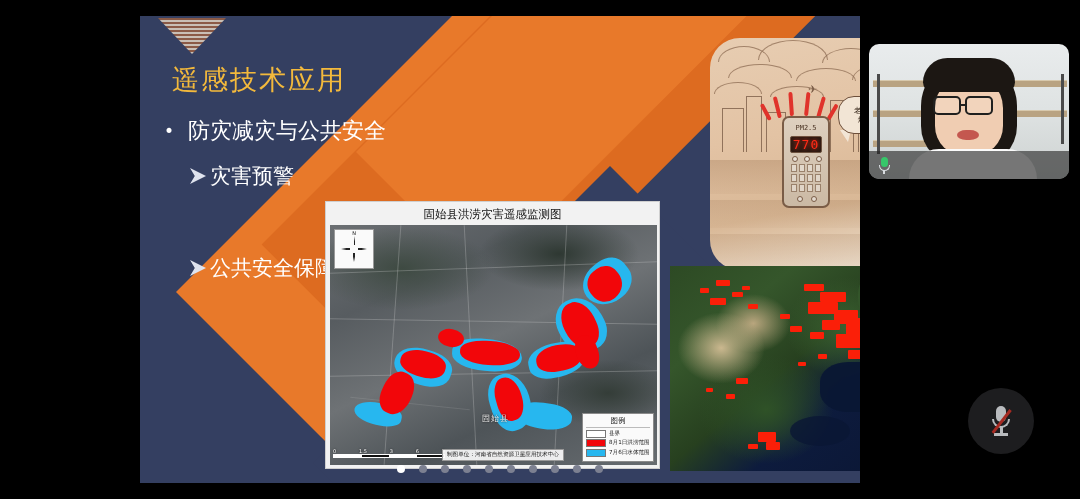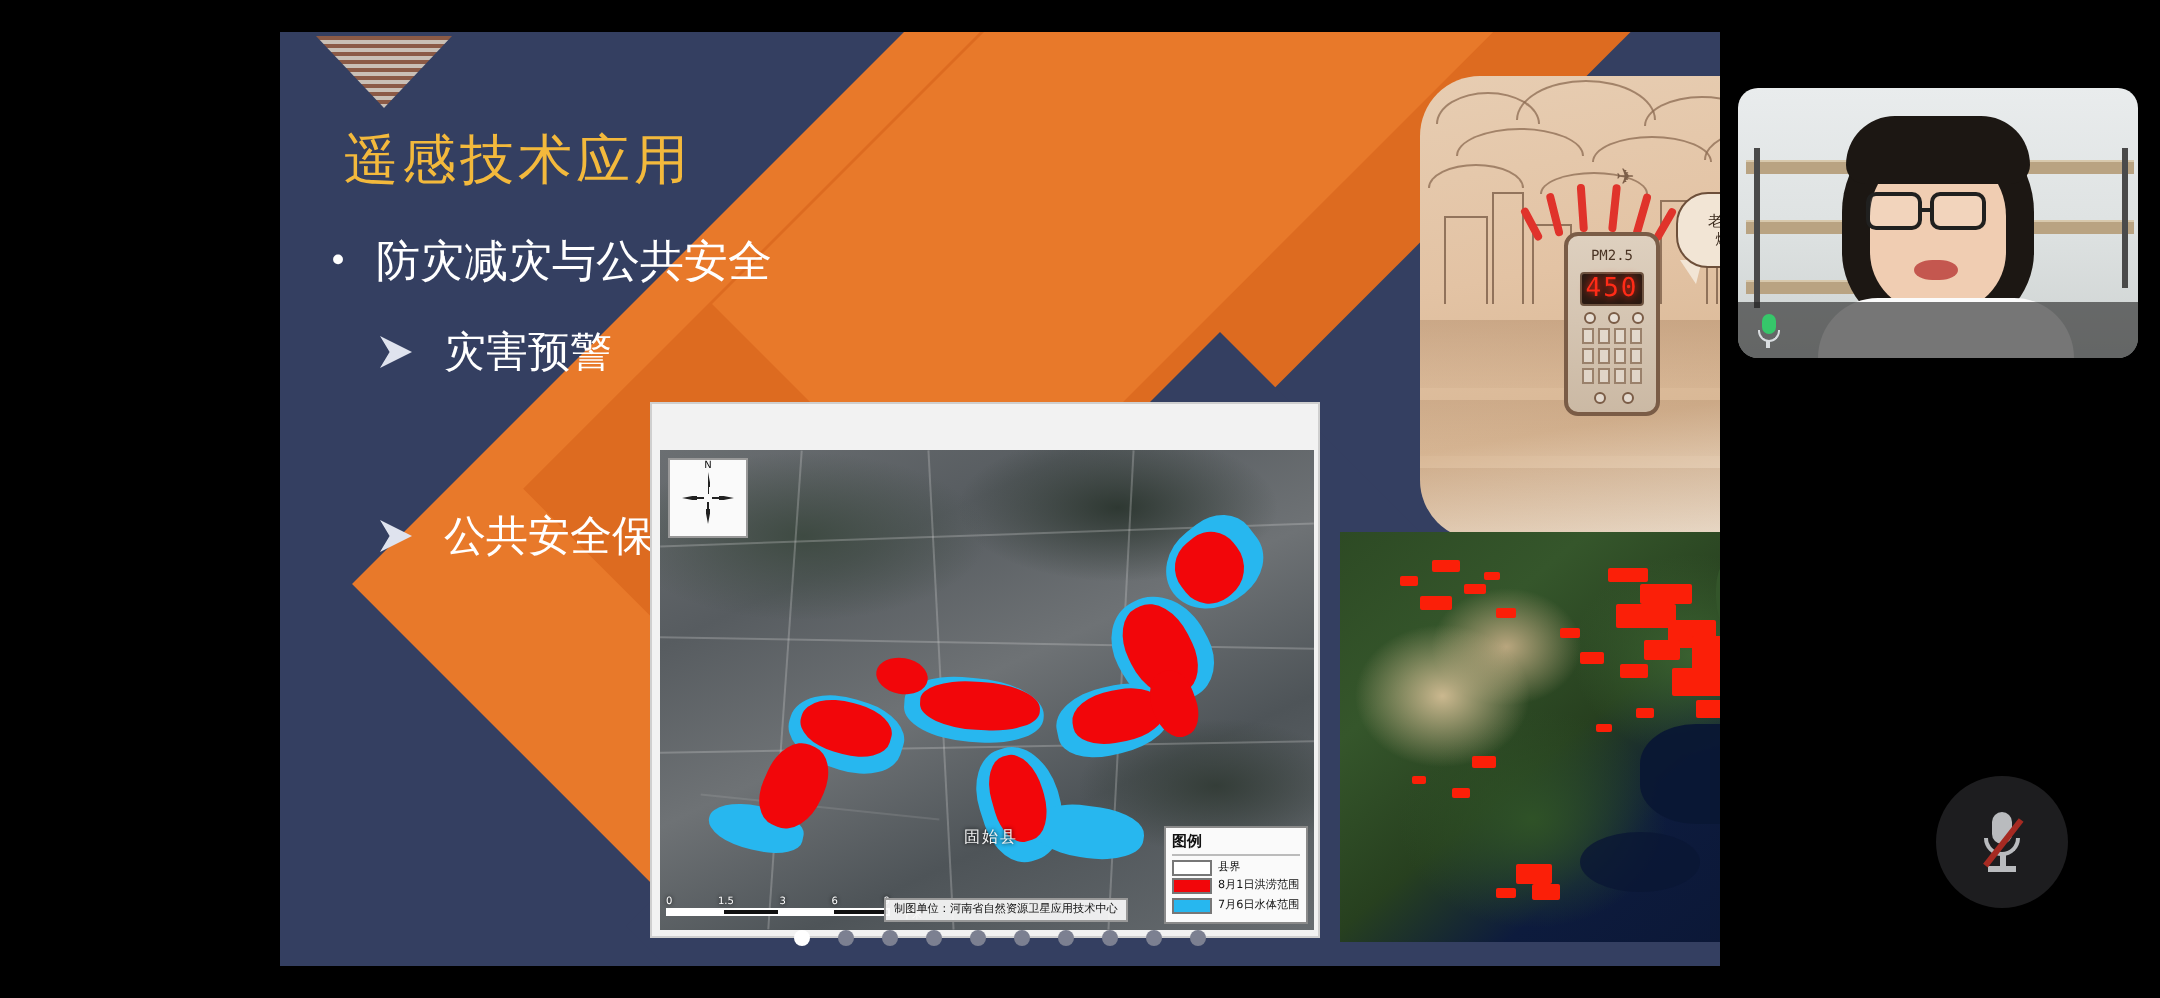--- a/index.html
+++ b/index.html
@@ -56,21 +56,21 @@
   }
   .bullet-l1 {
     position:absolute; left:24px; font-size:22px; color:#ffffff;
     font-family:"DejaVu Sans", sans-serif; z-index:6; white-space:nowrap;
     display:flex; align-items:center; gap:14px;
   }
   .bullet-l1 .dot { font-size:17px; line-height:1; }
   .bullet-l2 {
     position:absolute; left:50px; font-size:21px; color:#ffffff;
     font-family:"DejaVu Sans", sans-serif; z-index:6; white-space:nowrap;
-    display:flex; align-items:center; gap:16px;
+    display:flex; align-items:center; gap:4px;
   }
   .arrow-glyph {
     display:inline-block; width:16px; height:16px;
     clip-path:polygon(0 0, 100% 50%, 0 100%, 30% 50%);
     background:#dfe3ee; flex:none;
   }
   #b1 { top:100px; }
   #b2 { top:146px; }
   #b3 { top:192px; }
   #b4 { top:238px; }
@@ -125,21 +125,21 @@
     position:absolute; left:50%; top:0; transform:translateX(-50%);
     font-size:5px; color:#111; font-family:"DejaVu Sans",sans-serif;
   }
   
   #map-legend {
     position:absolute; right:3px; bottom:3px; width:72px;
     background:#fafafa; border:1px solid #8a8a8a; padding:2px 3px 3px;
     font-family:"DejaVu Sans",sans-serif;
   }
   #map-legend .lg-title {
-    font-size:7.5px; color:#111; font-weight:bold;
+    text-align:center; font-size:7.5px; color:#111; font-weight:normal;
     border-bottom:1px solid #bbb; padding-bottom:1px; margin-bottom:2px;
   }
   #map-legend .lg-row {
     display:flex; align-items:center; gap:3px; margin-bottom:1.5px;
   }
   #map-legend .sw {
     width:20px; height:8px; border:1px solid #777; flex:none;
   }
   #map-legend .lg-text { font-size:5.6px; color:#111; white-space:nowrap; }
   
@@ -404,21 +404,21 @@
 
       <div class="alert-spark" style="left:58px;  top:64px; height:18px; transform:rotate(-28deg);"></div>
       <div class="alert-spark" style="left:68px;  top:58px; height:22px; transform:rotate(-14deg);"></div>
       <div class="alert-spark" style="left:80px;  top:54px; height:24px; transform:rotate(-4deg);"></div>
       <div class="alert-spark" style="left:94px;  top:54px; height:24px; transform:rotate(6deg);"></div>
       <div class="alert-spark" style="left:106px; top:58px; height:22px; transform:rotate(16deg);"></div>
       <div class="alert-spark" style="left:116px; top:64px; height:18px; transform:rotate(30deg);"></div>
 
       <div id="pm-device">
         <div id="pm-label">PM2.5</div>
-        <div id="pm-readout">450</div>
+        <div id="pm-readout">770</div>
         <div class="pm-dot" style="left:8px;  top:38px;"></div>
         <div class="pm-dot" style="left:20px; top:38px;"></div>
         <div class="pm-dot" style="left:32px; top:38px;"></div>
         <div id="pm-keys">
           <div></div>
             <div></div>
             <div></div>
             <div></div>
           <div></div>
             <div></div>
@@ -469,20 +469,21 @@
       <div class="fire" style="left:36px;  top:122px; width:7px;  height:4px;"></div>
       <div class="fire" style="left:88px;  top:166px; width:18px; height:10px;"></div>
       <div class="fire" style="left:96px;  top:176px; width:14px; height:8px;"></div>
       <div class="fire" style="left:78px;  top:178px; width:10px; height:5px;"></div>
       <div class="fire" style="left:148px; top:88px;  width:9px;  height:5px;"></div>
       <div class="fire" style="left:128px; top:96px;  width:8px;  height:4px;"></div>
 
     </div>
 
     <div id="flood-map">
+      <div id="flood-map-title">固始县洪涝灾害遥感监测图</div>
 
       <div id="flood-map-canvas">
         <div class="mtex" style="left:0;   top:42px;  width:327px; height:1.2px; transform:rotate(-2deg);"></div>
         <div class="mtex" style="left:0;   top:96px;  width:327px; height:1px;   transform:rotate(1deg);"></div>
         <div class="mtex" style="left:0;   top:148px; width:327px; height:1px;   transform:rotate(-1deg);"></div>
         <div class="mtex" style="left:62px; top:0;    width:1.2px; height:240px; transform:rotate(4deg);"></div>
         <div class="mtex" style="left:140px;top:0;    width:1px;   height:240px; transform:rotate(-3deg);"></div>
         <div class="mtex" style="left:230px;top:0;    width:1px;   height:240px; transform:rotate(3deg);"></div>
         <div class="mtex" style="left:20px; top:178px;width:120px; height:1px;   transform:rotate(6deg); opacity:.5;"></div>
 

